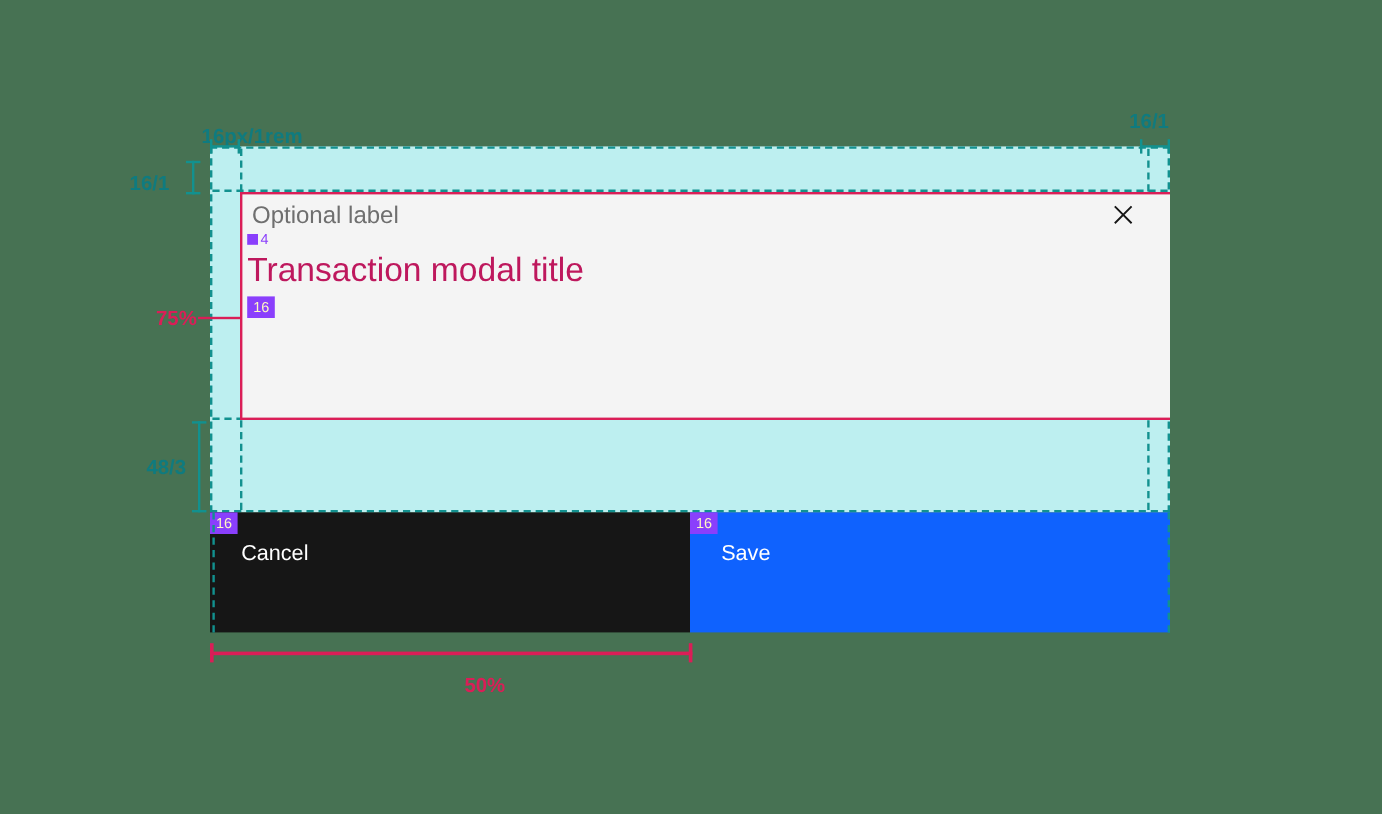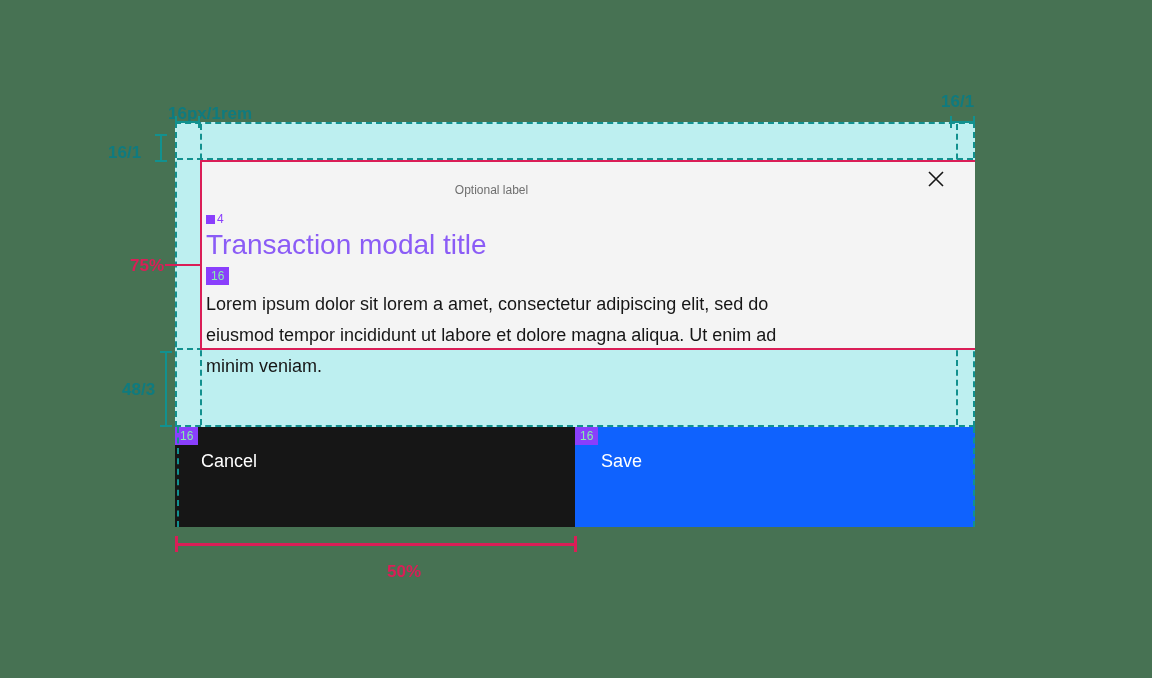--- a/index.html
+++ b/index.html
@@ -58,29 +58,28 @@
     left:577px; top:160px;
     width:398px; height:190px;
     background:#f2c2d2;
     box-sizing:border-box;
     border-top:2px solid #da1e57;
     border-bottom:2px solid #da1e57;
     border-left:2px solid #da1e57;
   }
 
   .label-optional{
-    font-size:12px;line-height:20px;
+    font-size:20px;line-height:20px;
     color:#6f6f6f;
-    margin:14px;
+    margin:4px;
     letter-spacing:0;
-    text-align:center;
   }
   .modal-title{
     font-size:28px;line-height:36px;
-    font-weight:400;color:#8b5cf6;
+    font-weight:400;color:#be185d;
     margin:0;
     white-space:nowrap;
   }
   .modal-body{
     font-size:18px;line-height:31px;
     color:#161616;
     margin:0;
     width:575px;
   }
 
@@ -93,21 +92,21 @@
     line-height:24px;
     text-align:center;
     font-size:22px;
   }
   #close-icon svg{display:block;}
 
   
   .badge{
     position:absolute;
     background:#8a3ffc;
-    color:#86efac;
+    color:#fef9c3;
     font-size:12px;
     line-height:18px;
     height:18px;
     padding:0 5px;
     box-sizing:border-box;
     font-family:"Liberation Sans", sans-serif;
   }
   .badge-sm{
     position:absolute;
     display:flex;align-items:center;
@@ -198,21 +197,20 @@
     <div id="modal-content">
       <p class="label-optional">Optional label</p>
       <div class="badge-sm" style="position:relative;left:0;top:-1px;margin-bottom:1px;">
         <i></i>
         <span>4</span>
       </div>
       <h1 class="modal-title">Transaction modal title</h1>
       <div style="height:26px;position:relative;">
         <span class="badge" style="left:0;top:4px;">16</span>
       </div>
-      <p class="modal-body">Lorem ipsum dolor sit lorem a amet, consectetur adipiscing elit, sed do eiusmod tempor incididunt ut labore et dolore magna aliqua. Ut enim ad minim veniam.</p>
     </div>
   </div>
 
   <div id="close-icon">
     <svg width="24" height="24" viewBox="0 0 24 24" aria-hidden="true">
       <path d="M5 5 L19 19 M19 5 L5 19" stroke="#161616" stroke-width="1.6" fill="none"></path>
     </svg>
   </div>
 
   <div id="btn-cancel">

